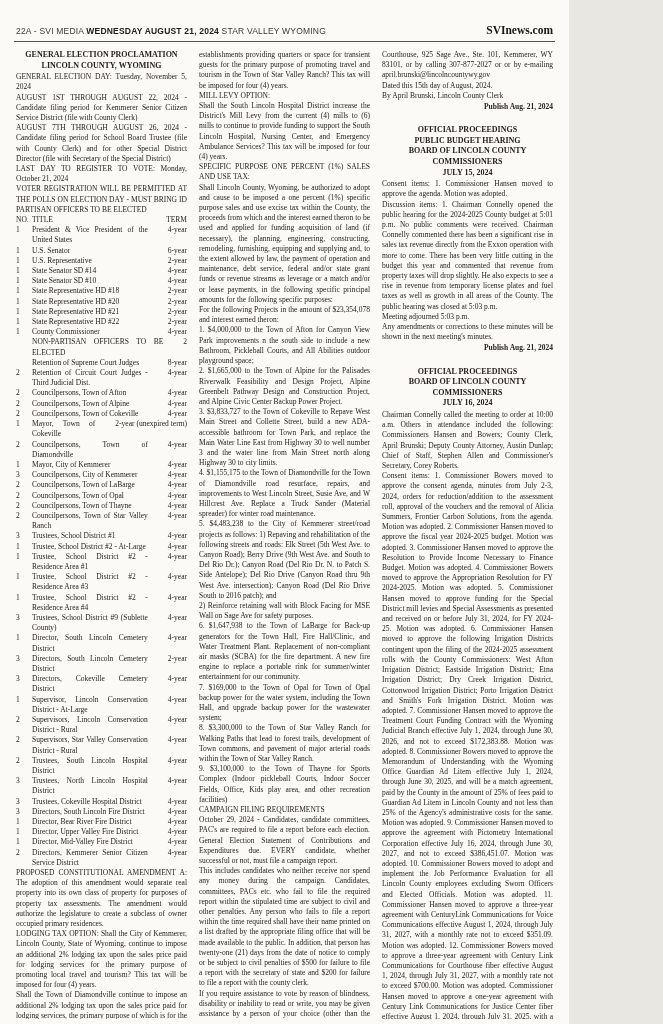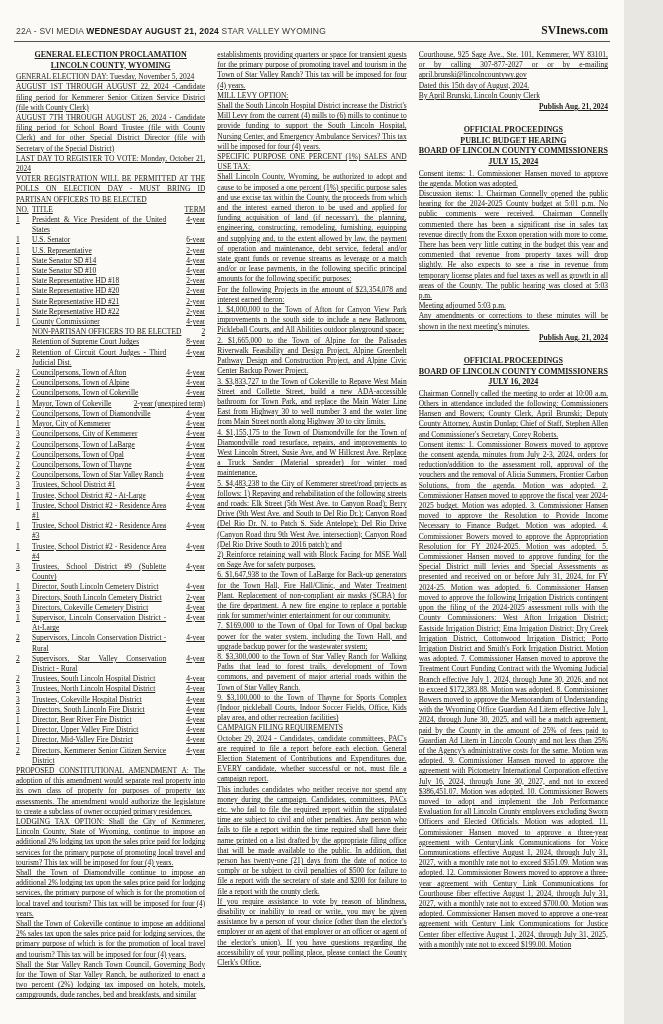--- a/index.html
+++ b/index.html
@@ -1,25 +1,25 @@
 <!DOCTYPE html>
 <html><head>
 <meta charset="utf-8">
 <style>
   html,body{margin:0;padding:0;background:#e9e7e2;}
-  .page{position:relative;width:624px;height:1024px;background:#fbfaf7;color:#262220;overflow:hidden;
+  .page{position:relative;width:569px;height:1024px;background:#fbfaf7;color:#262220;overflow:hidden;
         font-family:"Liberation Serif",serif;}
   .masthead{display:flex;justify-content:space-between;align-items:flex-end;
             padding:24px 16px 3px 16px;font-family:"Liberation Sans",sans-serif;}
   .masthead-left{font-size:8.5px;letter-spacing:.2px;color:#3c3a37;white-space:nowrap;}
   .masthead-left b{color:#22201d;}
   .masthead-right{font-size:11.5px;font-weight:bold;color:#181614;font-family:"Liberation Serif",serif;}
   .rule{border:0;border-top:1.3px solid #55514c;margin:2px 14px 0 14px;}
   .cols{display:flex;gap:12px;padding:8px 16px 0 16px;height:969px;overflow:hidden;}
-  .col{flex:1;min-width:0;font-size:7.5px;line-height:10.2px;text-align:justify;overflow:hidden;text-decoration:underline;}
+  .col{flex:1;min-width:0;font-size:7.5px;line-height:10.2px;text-align:justify;overflow:hidden;}
   .heading{text-align:center;font-weight:bold;font-size:8px;line-height:10.6px;margin:0 0 1px 0;}
   p.para{margin:0;}
   .publish{text-align:right;font-weight:bold;margin:1px 0 0 0;}
   .gap{height:13px;}
   .row{display:flex;align-items:baseline;}
   .row .num{flex:0 0 16px;}
   .row .title{flex:1 1 auto;padding-right:20px;}
   .row .term{flex:0 0 auto;text-align:right;white-space:nowrap;}
   .listheader{justify-content:space-between;}
   .listheader .title{flex:1;}

